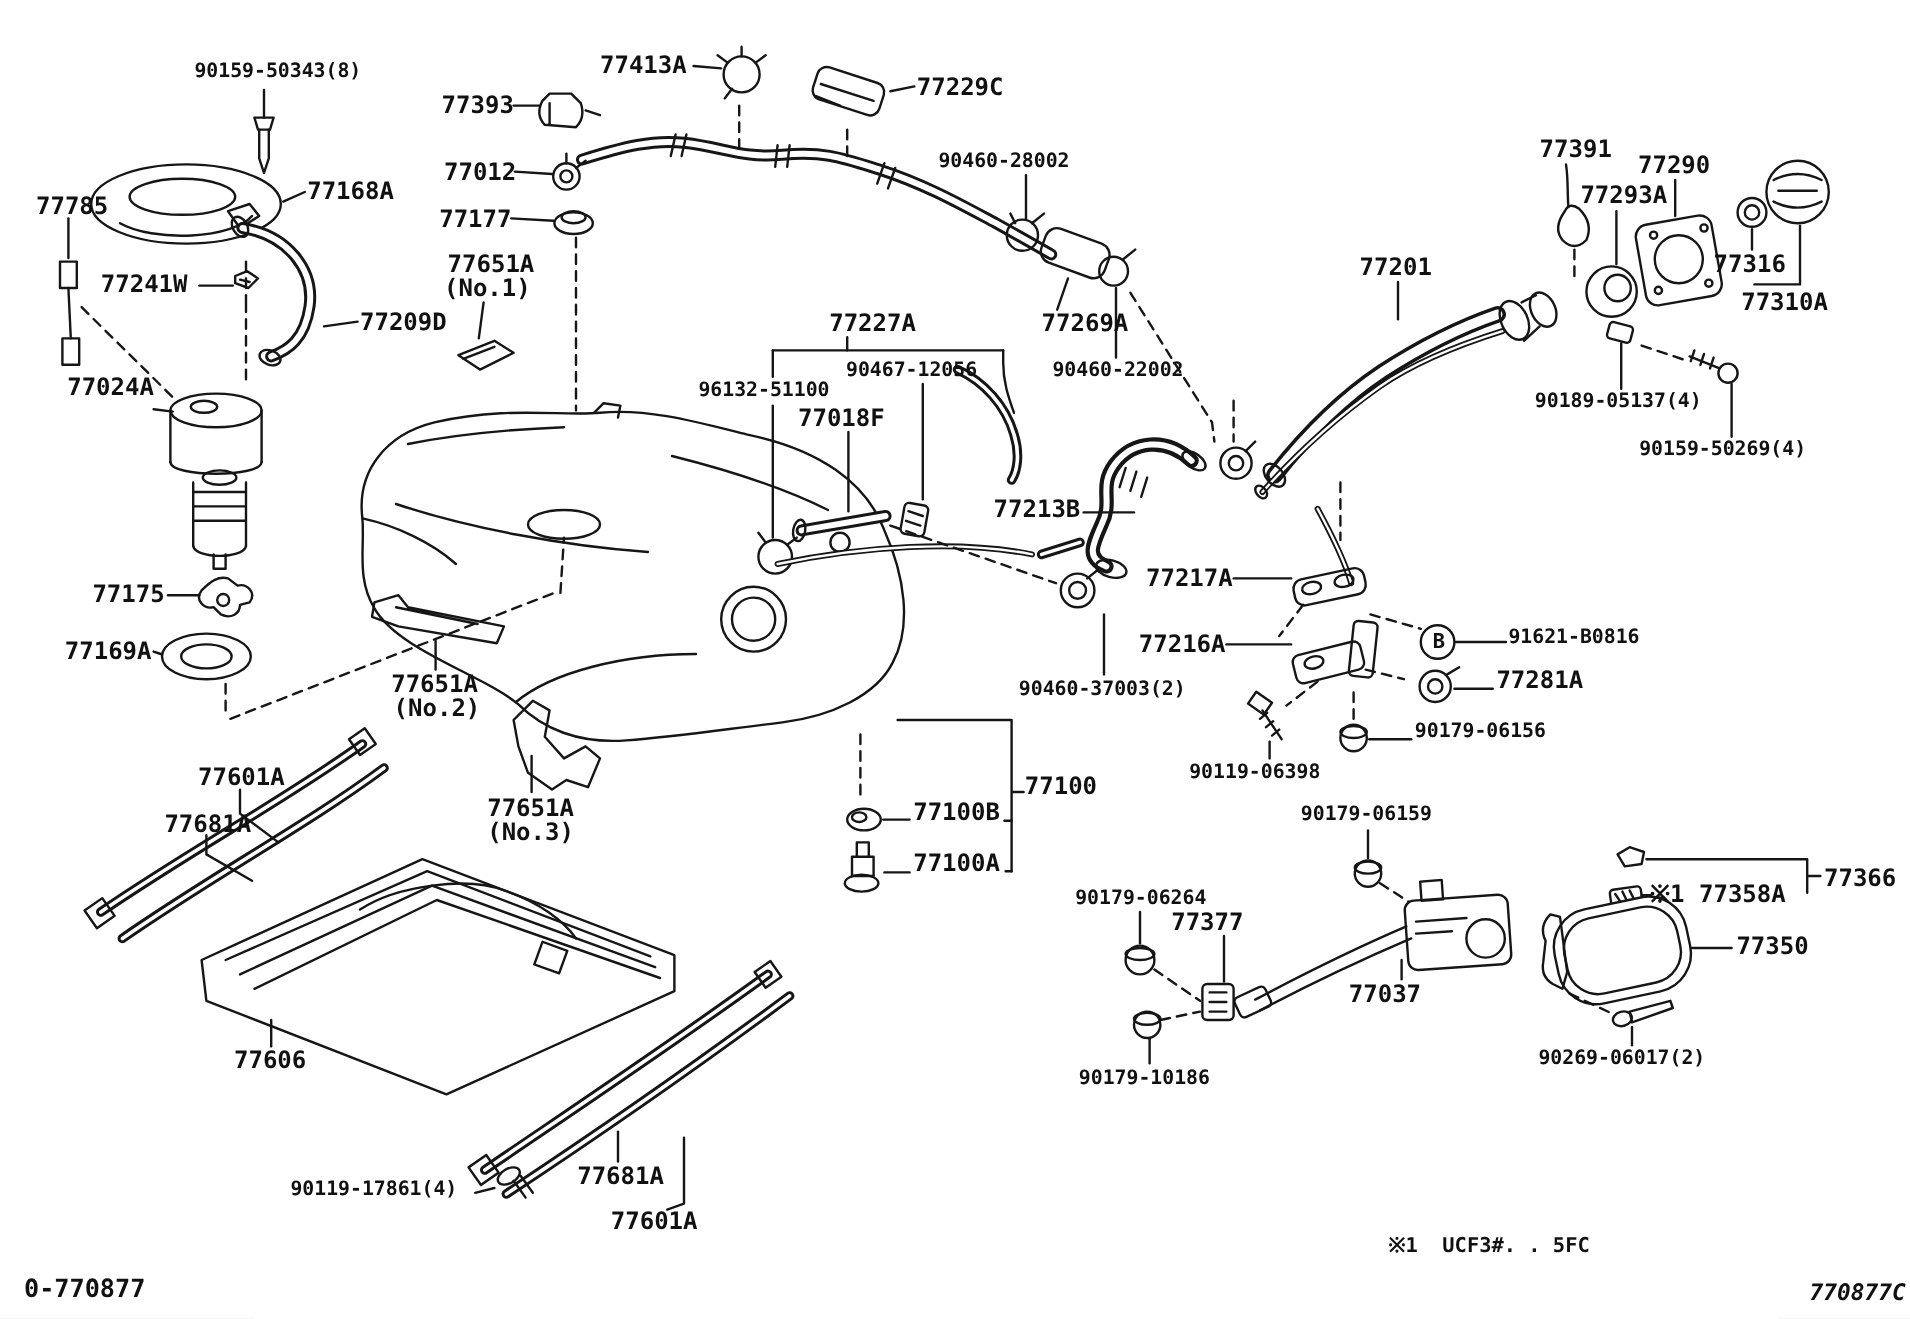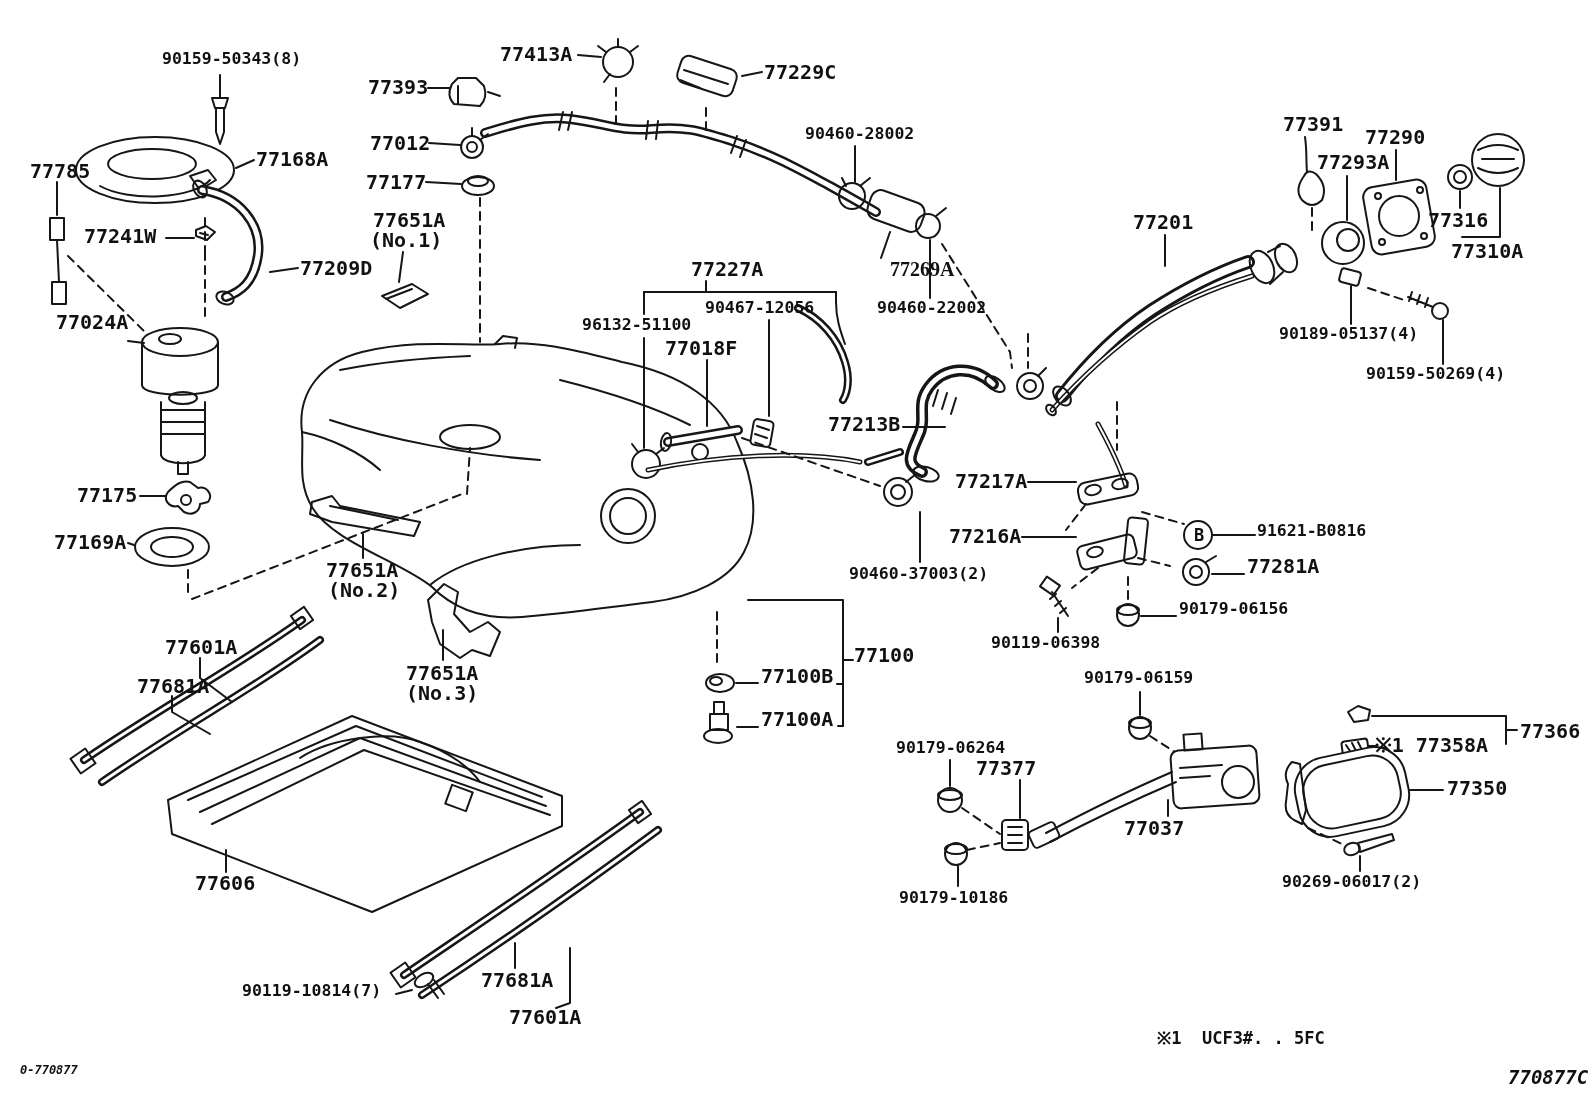--- a/index.html
+++ b/index.html
@@ -11,21 +11,21 @@
   .dsh{stroke-dasharray:8 6;}
   .w3{stroke-width:3;} .w5{stroke-width:5;} .w8{stroke-width:8;} .w10{stroke-width:10;}
   .w12{stroke-width:12;} .w14{stroke-width:14;}
   .white{stroke:#ffffff;}
   .fw{fill:#ffffff;}
   #labels{position:absolute;left:0;top:0;width:100%;height:100%;}
   .lbl{position:absolute;font-weight:bold;color:#111;white-space:pre;line-height:1;}
   .lg{font-size:20px;}
   .sm{font-size:16.5px;}
   .marker{font-size:17px;}
-  .foot{font-size:12px;font-style:italic;}
+  .foot{font-size:21px;}
   .footbig{font-size:19px;font-style:italic;}
   .note{font-size:17px;}
 </style>
 </head>
 <body>
 
 <div class="stage">
 
 <svg width="1592" height="1099" viewBox="0 0 1592 1099">
 
@@ -341,36 +341,36 @@
       <div class="lbl lg" style="left: 84px; top: 226px;">77241W</div>
       <div class="lbl lg" style="left: 300px; top: 258px;">77209D</div>
       <div class="lbl lg" style="left: 56px; top: 312px;">77024A</div>
       <div class="lbl lg" style="left: 77px; top: 485px;">77175</div>
       <div class="lbl lg" style="left: 54px; top: 532px;">77169A</div>
       <div class="lbl lg" style="left: 326px; top: 560px;">77651A</div>
       <div class="lbl lg" style="left: 328px; top: 580px;">(No.2)</div>
       <div class="lbl lg" style="left: 165px; top: 637px;">77601A</div>
       <div class="lbl lg" style="left: 137px; top: 676px;">77681A</div>
       <div class="lbl lg" style="left: 195px; top: 873px;">77606</div>
-      <div class="lbl sm" style="left: 242px; top: 983px;">90119-10814(7)</div>
+      <div class="lbl sm" style="left: 242px; top: 983px;">90119-17861(4)</div>
       <div class="lbl lg" style="left: 481px; top: 970px;">77681A</div>
       <div class="lbl lg" style="left: 509px; top: 1007px;">77601A</div>
       <div class="lbl lg" style="left: 500px; top: 44px;">77413A</div>
       <div class="lbl lg" style="left: 368px; top: 77px;">77393</div>
       <div class="lbl lg" style="left: 370px; top: 133px;">77012</div>
       <div class="lbl lg" style="left: 366px; top: 172px;">77177</div>
       <div class="lbl lg" style="left: 373px; top: 210px;">77651A</div>
       <div class="lbl lg" style="left: 370px; top: 230px;">(No.1)</div>
       <div class="lbl lg" style="left: 764px; top: 62px;">77229C</div>
-      <div class="lbl sm" style="left: 805px; top: 126px;">90460-28002</div>
+      <div class="lbl sm" style="left: 782px; top: 126px;">90460-28002</div>
       <div class="lbl lg" style="left: 691px; top: 259px;">77227A</div>
       <div class="lbl sm" style="left: 705px; top: 300px;">90467-12056</div>
       <div class="lbl sm" style="left: 582px; top: 317px;">96132-51100</div>
       <div class="lbl lg" style="left: 665px; top: 338px;">77018F</div>
-      <div class="lbl lg" style="left: 890px; top: 259px; font-family: Liberation Serif, serif;">77269A</div>
+      <div class="lbl lg" style="left: 868px; top: 259px;">77269A</div>
       <div class="lbl sm" style="left: 877px; top: 300px;">90460-22002</div>
       <div class="lbl lg" style="left: 828px; top: 414px;">77213B</div>
       <div class="lbl lg" style="left: 1133px; top: 212px;">77201</div>
       <div class="lbl lg" style="left: 1283px; top: 114px;">77391</div>
       <div class="lbl lg" style="left: 1365px; top: 127px;">77290</div>
       <div class="lbl lg" style="left: 1317px; top: 152px;">77293A</div>
       <div class="lbl lg" style="left: 1428px; top: 210px;">77316</div>
       <div class="lbl lg" style="left: 1451px; top: 241px;">77310A</div>
       <div class="lbl sm" style="left: 1279px; top: 326px;">90189-05137(4)</div>
       <div class="lbl sm" style="left: 1366px; top: 366px;">90159-50269(4)</div>

